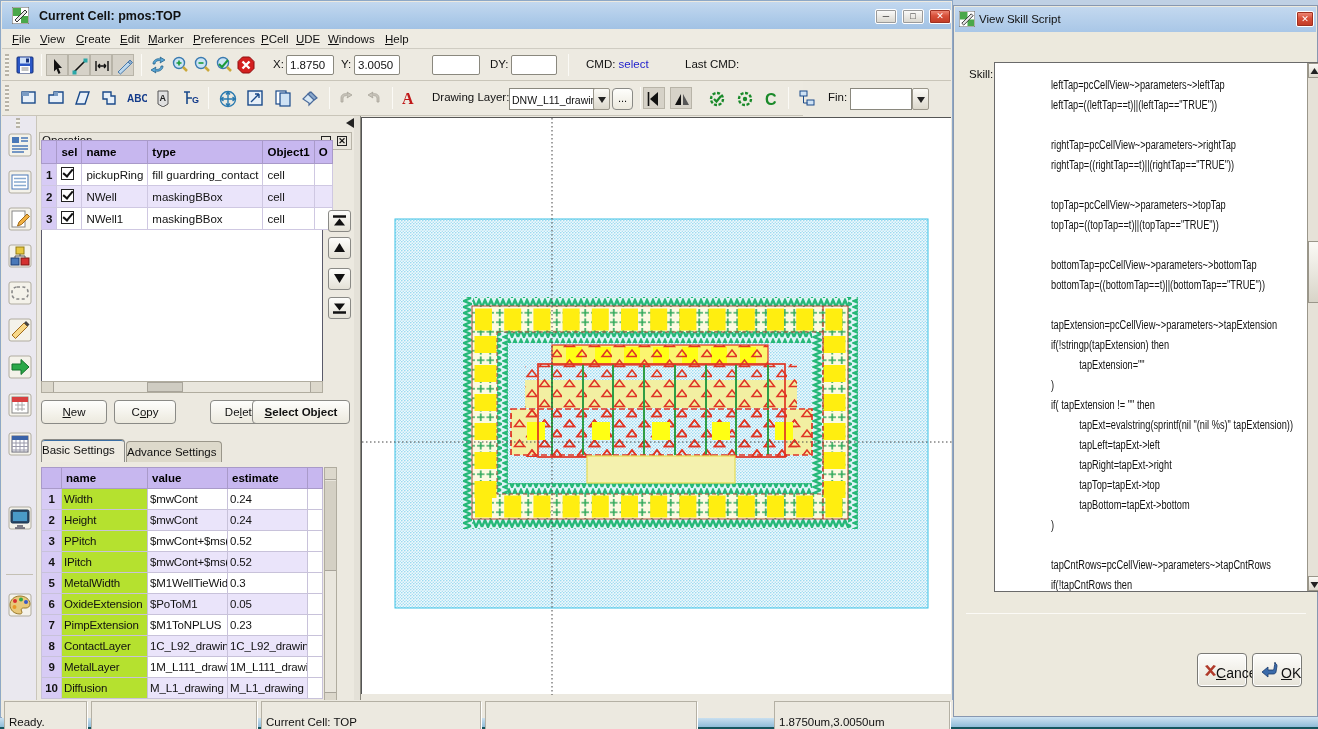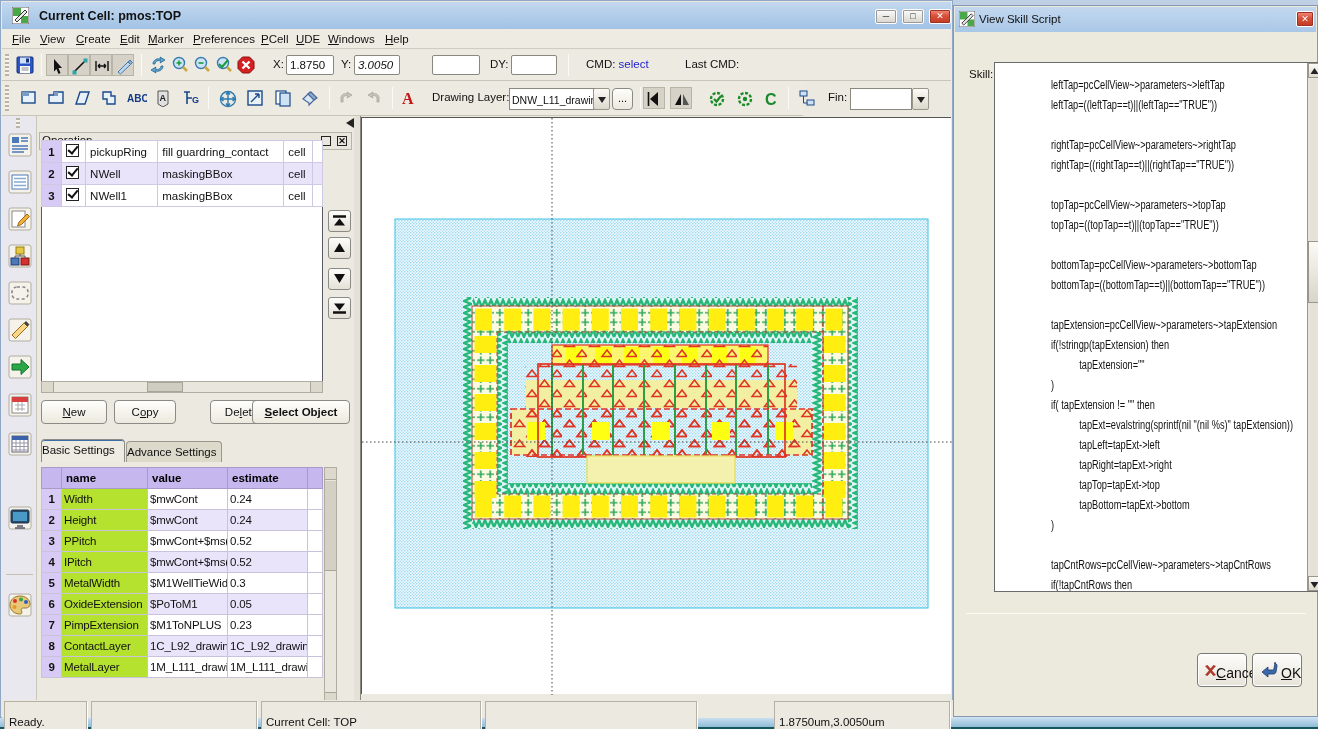--- a/index.html
+++ b/index.html
@@ -196,21 +196,21 @@
         </div>
       <div class="ibox" style="left:233px;top:4px">
           <svg width="18" height="18" viewBox="0 0 18 18">
             <path d="M5.5 1 H12.5 L17 5.5 V12.5 L12.5 17 H5.5 L1 12.5 V5.5 Z" fill="#d42020" stroke="#8e0e0e"></path>
             <path d="M5.5 5.5 L12.5 12.5 M12.5 5.5 L5.5 12.5" stroke="#fff" stroke-width="2.4"></path>
           </svg>
         </div>
       <span class="lbl" style="left:271px;top:8px">X:</span>
       <div class="field" style="left:284px;top:5px;width:48px;">1.8750</div>
       <span class="lbl" style="left:339px;top:8px">Y:</span>
-      <div class="field" style="left:352px;top:5px;width:46px;font-style:italic;">3.0050</div>
+      <div class="field" style="left:352px;top:5px;width:46px;">3.0050</div>
       <span class="lbl" style="left:432px;top:8px">DX:</span>
       <div class="field" style="left:430px;top:5px;width:48px;"></div>
       <span class="lbl" style="left:488px;top:8px">DY:</span>
       <div class="field" style="left:509px;top:5px;width:46px;"></div>
       <div class="sep" style="left:566px"></div>
       <span class="lbl" style="left:584px;top:8px">CMD: <span style="color:#2222cc">select</span></span>
       <span class="lbl" style="left:683px;top:8px">Last CMD:</span>
     </div>
 
     <div id="tb2" class="tb abs">
@@ -410,20 +410,28 @@
     </div>
 
     <div id="dock" class="abs">
       <div id="docktitle" class="abs">Operation
         <span style="position:absolute;right:20px;top:3px;width:10px;height:10px;border:1.5px solid #222;"></span>
         <span style="position:absolute;right:4px;top:3px;width:10px;height:10px;border:1.5px solid #222;text-align:center;font-size:9px;line-height:9px;font-weight:700;">✕</span>
       </div>
       <div id="opwhite" class="abs"></div>
       <table id="optbl">
         <tbody>
+            <tr>
+              <th style="width:20px"></th>
+              <th style="width:23px">sel</th>
+              <th style="width:60px">name</th>
+              <th style="width:112px">type</th>
+              <th style="width:50px">Object1</th>
+              <th>O</th>
+            </tr>
         <tr>
               <td class="num">1</td>
               <td><span class="cb"></span></td>
               <td>pickupRing</td>
               <td>fill guardring_contact</td>
               <td>cell</td>
               <td></td>
             </tr>
         <tr class="alt">
               <td class="num">2</td>
@@ -537,20 +545,27 @@
                 <td class="grn">ContactLayer</td>
                 <td class="v">1C_L92_drawing</td>
                 <td class="v">1C_L92_drawing</td>
                 <td></td>
               </tr>
           <tr>
                 <td class="num">9</td>
                 <td class="grn">MetalLayer</td>
                 <td class="v">1M_L111_drawir</td>
                 <td class="v">1M_L111_drawin</td>
+                <td></td>
+              </tr>
+          <tr class="alt">
+                <td class="num">10</td>
+                <td class="grn">Diffusion</td>
+                <td class="v">M_L1_drawing</td>
+                <td class="v">M_L1_drawing</td>
                 <td></td>
               </tr>
         </tbody>
           </table>
 
         <div class="abs" style="left:287px;top:0;width:13px;height:238px;background:#e9e6dd;border:1px solid #b0ac9f;">
           <div class="abs" style="left:0;top:0;width:11px;height:12px;background:#dcd8cc;border-bottom:1px solid #a8a49a;"></div>
           <div class="abs" style="left:0;bottom:0;width:11px;height:12px;background:#dcd8cc;border-top:1px solid #a8a49a;"></div>
           <div class="abs" style="left:0;top:13px;width:11px;height:90px;background:#d4d0c4;border-bottom:1px solid #a8a49a;"></div>
         </div>

